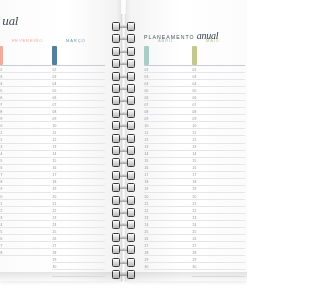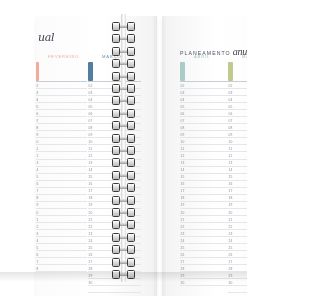--- a/index.html
+++ b/index.html
@@ -12,25 +12,24 @@
   }
   .spread{
     position:absolute;
     left:0;top:0;
     width:247px;height:296px;
   }
 
   
   .page{
     position:absolute;
-    top:16px;
+    top:0;
     height:281px;
     background:#fefefe;
     overflow:hidden;
-    margin-left:36px;
   }
   .page-left{
     left:0;width:121px;
     background:linear-gradient(to right,#fbfbfb 0%,#ffffff 55%,#f3f3f3 96%,#e6e6e6 100%);
     box-shadow:0 2px 3px rgba(0,0,0,0.07);
   }
   .page-right{
     left:126px;width:121px;
     background:linear-gradient(to left,#fbfbfb 0%,#ffffff 55%,#f4f4f4 96%,#e8e8e8 100%);
     box-shadow:0 2px 3px rgba(0,0,0,0.07);

